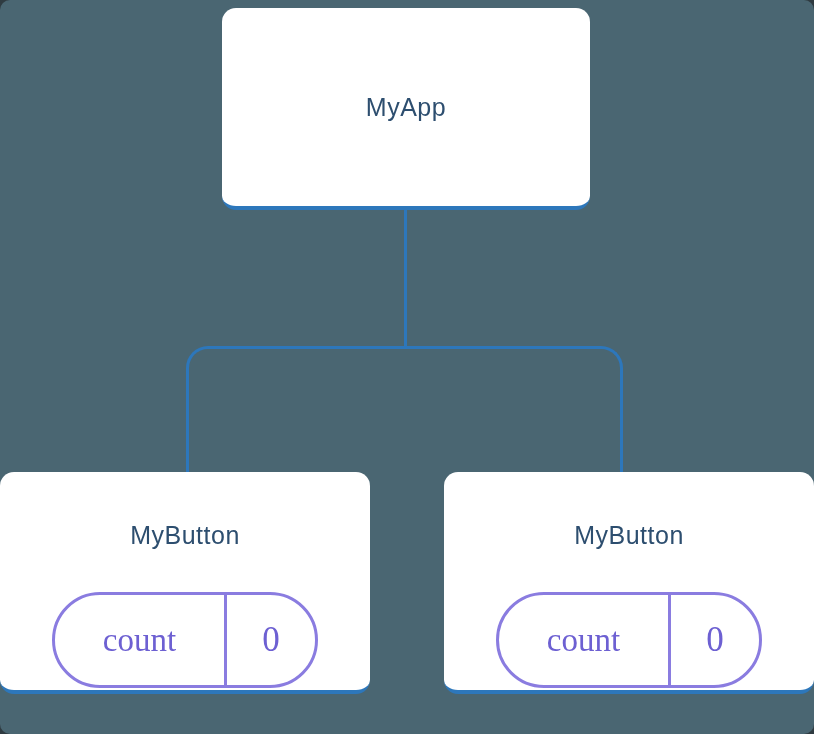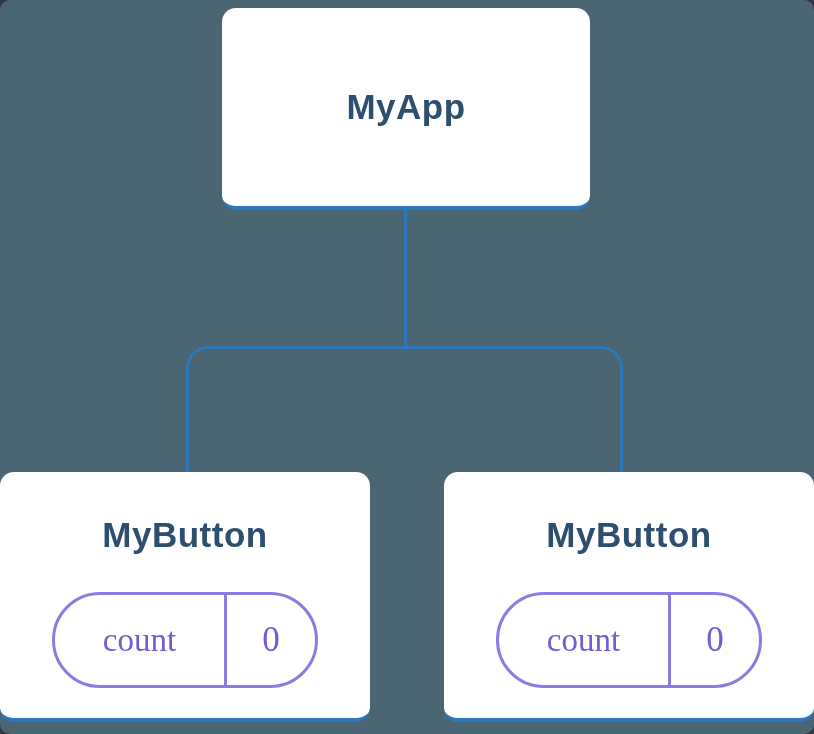--- a/index.html
+++ b/index.html
@@ -16,30 +16,30 @@
     background:var(--card,#ffffff);
     border-radius:14px;
     box-sizing:border-box;
     border-bottom:4px solid var(--connector,#2d77bb);
   }
   .root-card{
     left:222px;top:8px;width:368px;height:202px;
     display:flex;align-items:center;justify-content:center;
   }
   .child-card{
-    top:472px;width:370px;height:250px;
+    top:472px;width:370px;height:222px;
     display:flex;flex-direction:column;align-items:center;
     padding-top:40px;
   }
   .child-card.left{left:0;}
   .child-card.right{left:444px;}
   .card-title{
     color:var(--title,#2d4e6f);
-    font-size:35px;
-    font-weight:700;
+    font-size:25px;
+    font-weight:400;
     letter-spacing:.5px;
     line-height:46px;
   }
   .connector-stem{
     position:absolute;
     left:404px;top:210px;
     width:0;height:136px;
     border-left:3px solid var(--connector,#2d77bb);
   }
   .connector-branch{

